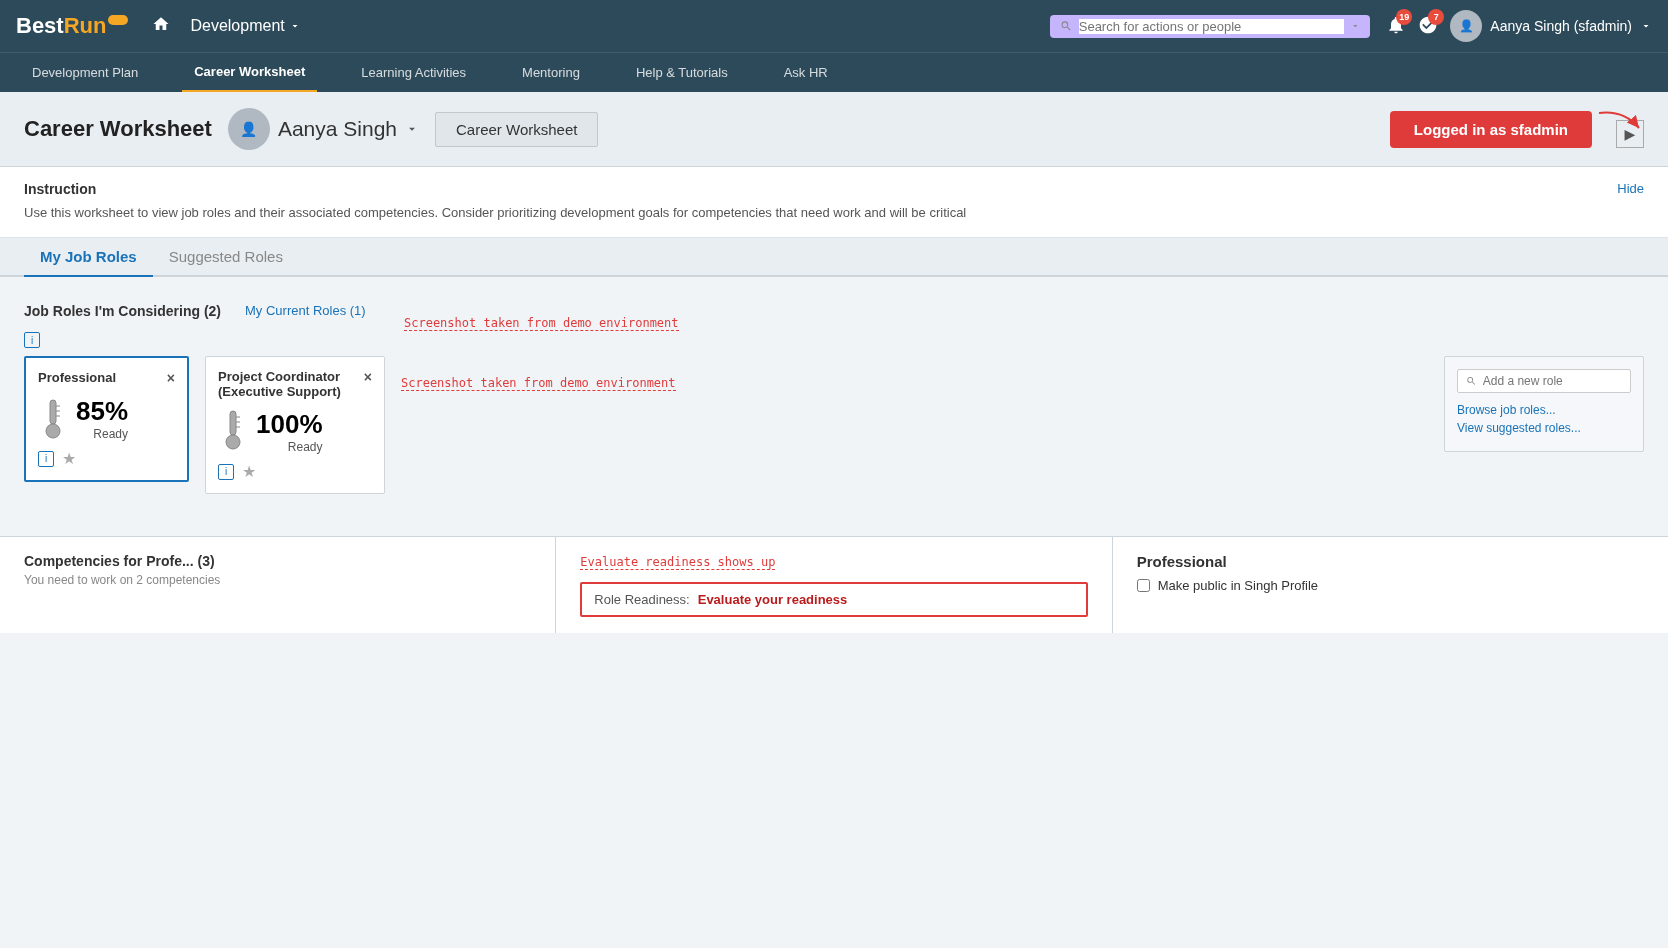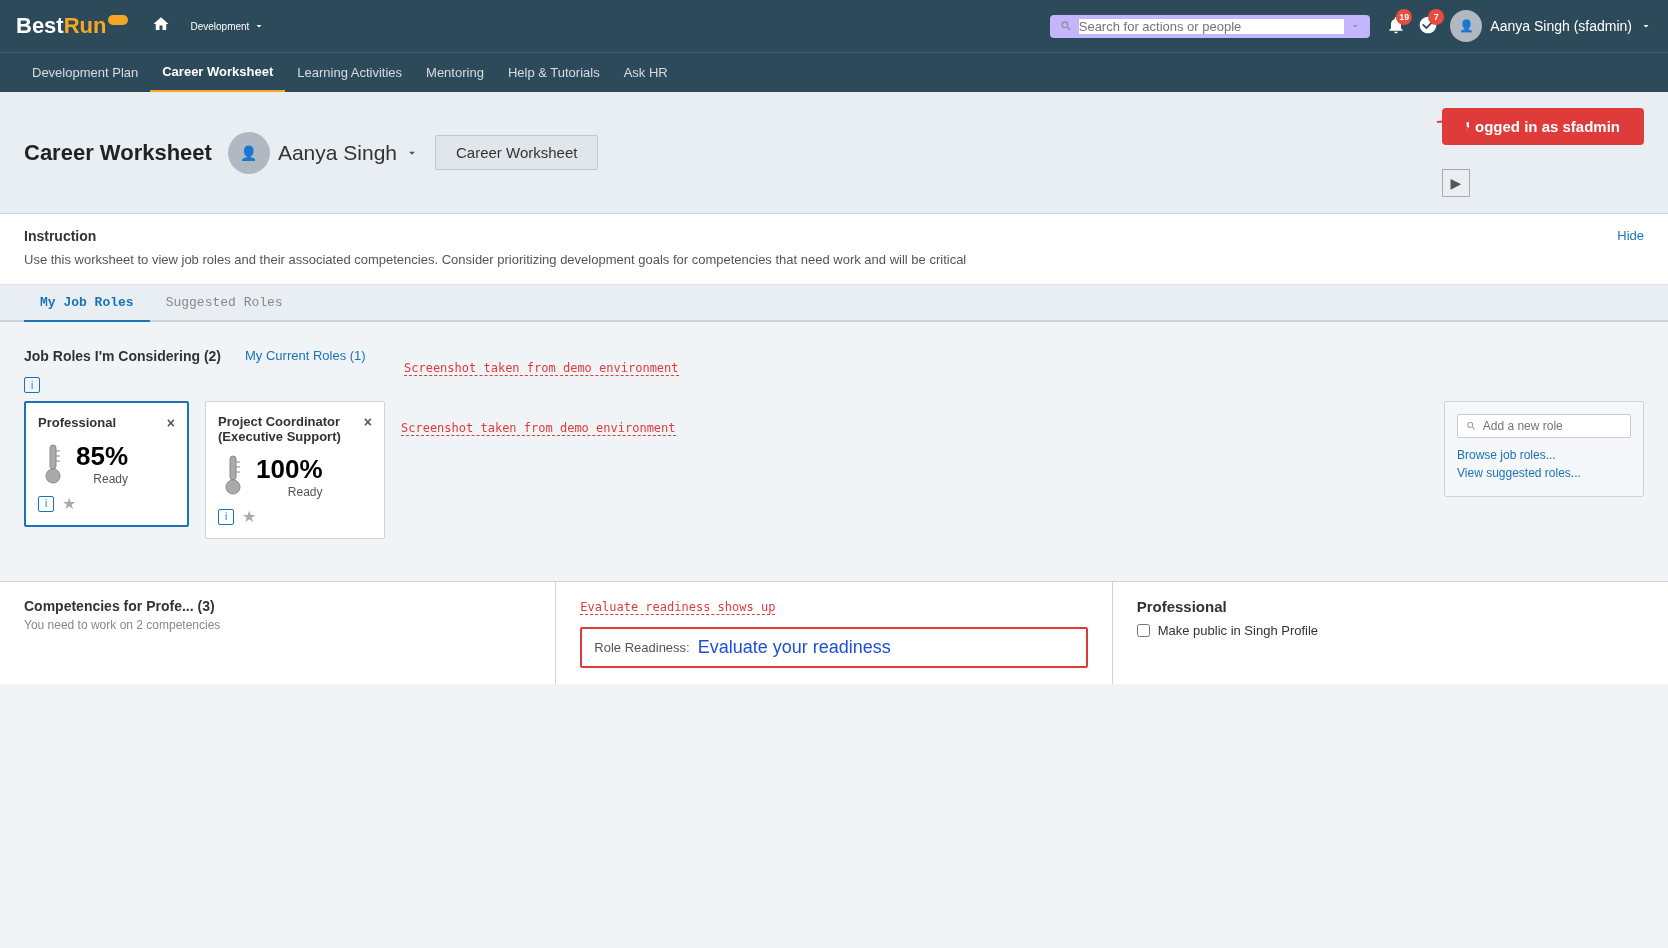--- a/index.html
+++ b/index.html
@@ -35,21 +35,21 @@
       font-size: 18px;
       cursor: pointer;
       margin-right: 4px;
     }
     .nav-module {
       color: white;
       display: flex;
       align-items: center;
       gap: 4px;
       cursor: pointer;
-      font-size: 10px;
+      font-size: 16px;
     }
     .search-bar {
       margin-left: auto;
       display: flex;
       align-items: center;
       background: #c4b5fd;
       border-radius: 4px;
       padding: 4px 10px;
       gap: 6px;
       width: 320px;
@@ -112,20 +112,21 @@
     }
 
     
     .sub-nav {
       background: #2d4a5a;
       display: flex;
       align-items: center;
       padding: 0 20px;
       height: 40px;
       border-top: 1px solid rgba(255,255,255,0.1);
+      gap: 32px;
     }
     .sub-nav-item {
       color: rgba(255,255,255,0.8);
       padding: 0 12px;
       height: 100%;
       display: flex;
       align-items: center;
       cursor: pointer;
       font-size: 13px;
       white-space: nowrap;
@@ -224,26 +225,25 @@
 
     
     .tabs-section {
       background: #e8eef2;
       padding: 0 24px;
       display: flex;
       border-bottom: 2px solid #cdd5da;
     }
     .tab-item {
       padding: 10px 16px;
-      font-size: 13px;
+      font-size: 15px;
       cursor: pointer;
       color: #888;
       border-bottom: 2px solid transparent;
       margin-bottom: -2px;
-      font-family: Liberation Mono, monospace;
     }
     .tab-item.active {
       color: #1a73b8;
       border-bottom: 2px solid #1a73b8;
       font-weight: bold;
     }
 
     
     .main-content {
       padding: 26px 24px;
@@ -396,24 +396,24 @@
       gap: 8px;
       border: 2px solid #e03b3b;
       padding: 8px 12px;
       border-radius: 2px;
     }
     .readiness-text {
       font-size: 13px;
       color: #555;
     }
     .readiness-link {
-      color: #1d4ed8;
-      font-weight: normal;
-      cursor: pointer;
-      font-size: 18px;
+      color: #b91c1c;
+      font-weight: bold;
+      cursor: pointer;
+      font-size: 13px;
     }
     .professional-panel {
       flex: 1;
       padding: 16px 24px;
     }
     .prof-title {
       font-weight: bold;
       font-size: 15px;
       margin-bottom: 8px;
     }
@@ -503,21 +503,21 @@
       <div style="width:42px;height:42px;background:#ccc;border-radius:50%;overflow:hidden;">
         <div style="width:100%;height:100%;background:#b0b8c1;display:flex;align-items:center;justify-content:center;font-size:14px;color:#fff;">👤</div>
       </div>
       <span class="name">Aanya Singh</span>
       <svg width="14" height="14" viewBox="0 0 24 24" fill="#555">
           <path d="M7 10l5 5 5-5z"></path>
         </svg>
     </div>
     <button class="active-tab-btn">Career Worksheet</button>
   </div>
-  <div style="display:flex;align-items:flex-start;gap:12px;flex-direction:column;">
+  <div style="display:flex;align-items:flex-end;gap:12px;">
     <button class="logged-in-btn">Logged in as sfadmin</button>
 
     <div style="position:relative;width:0;height:0;">
       <svg width="50" height="50" viewBox="0 0 50 50" style="position:absolute;top:-40px;right:-40px;">
         <path d="M5 5 Q 30 2, 45 20" stroke="#e03b3b" stroke-width="2" fill="none" marker-end="url(#arr)"></path>
         <defs>
             <marker id="arr" markerWidth="8" markerHeight="8" refX="6" refY="3" orient="auto">
               <path d="M0,0 L0,6 L6,3 z" fill="#e03b3b"></path>
             </marker>
           </defs>

